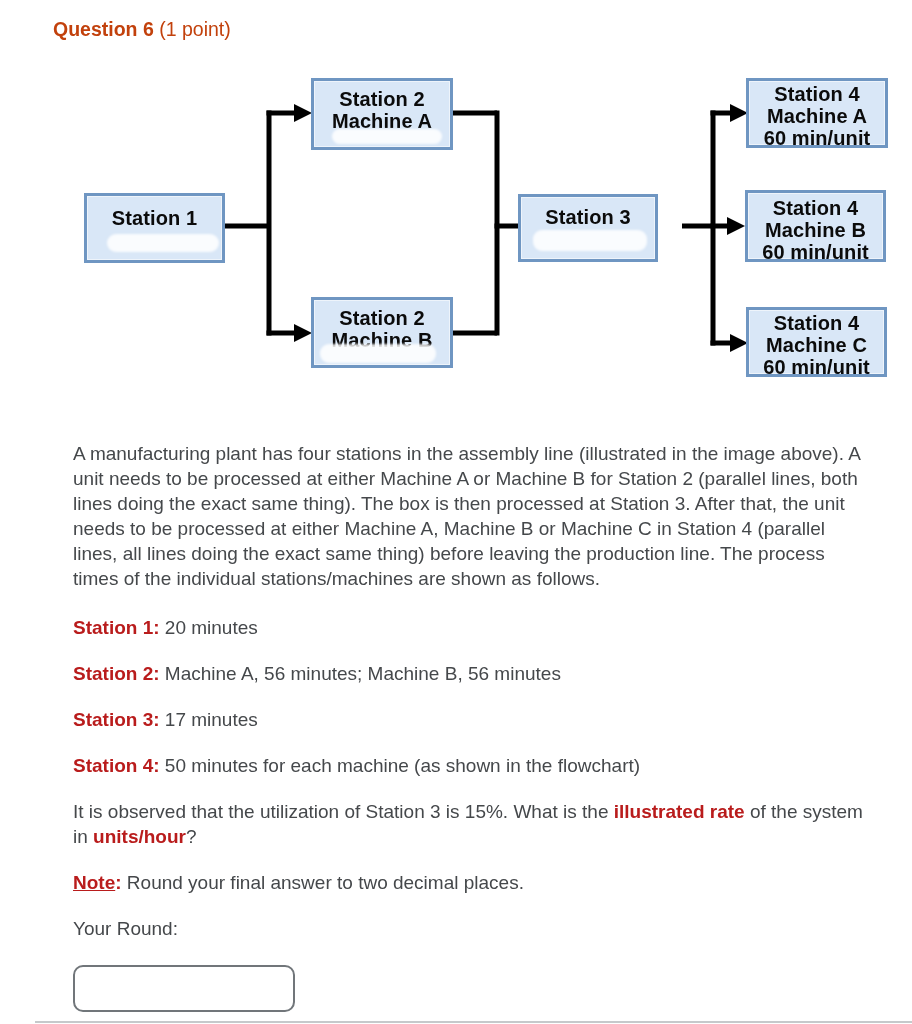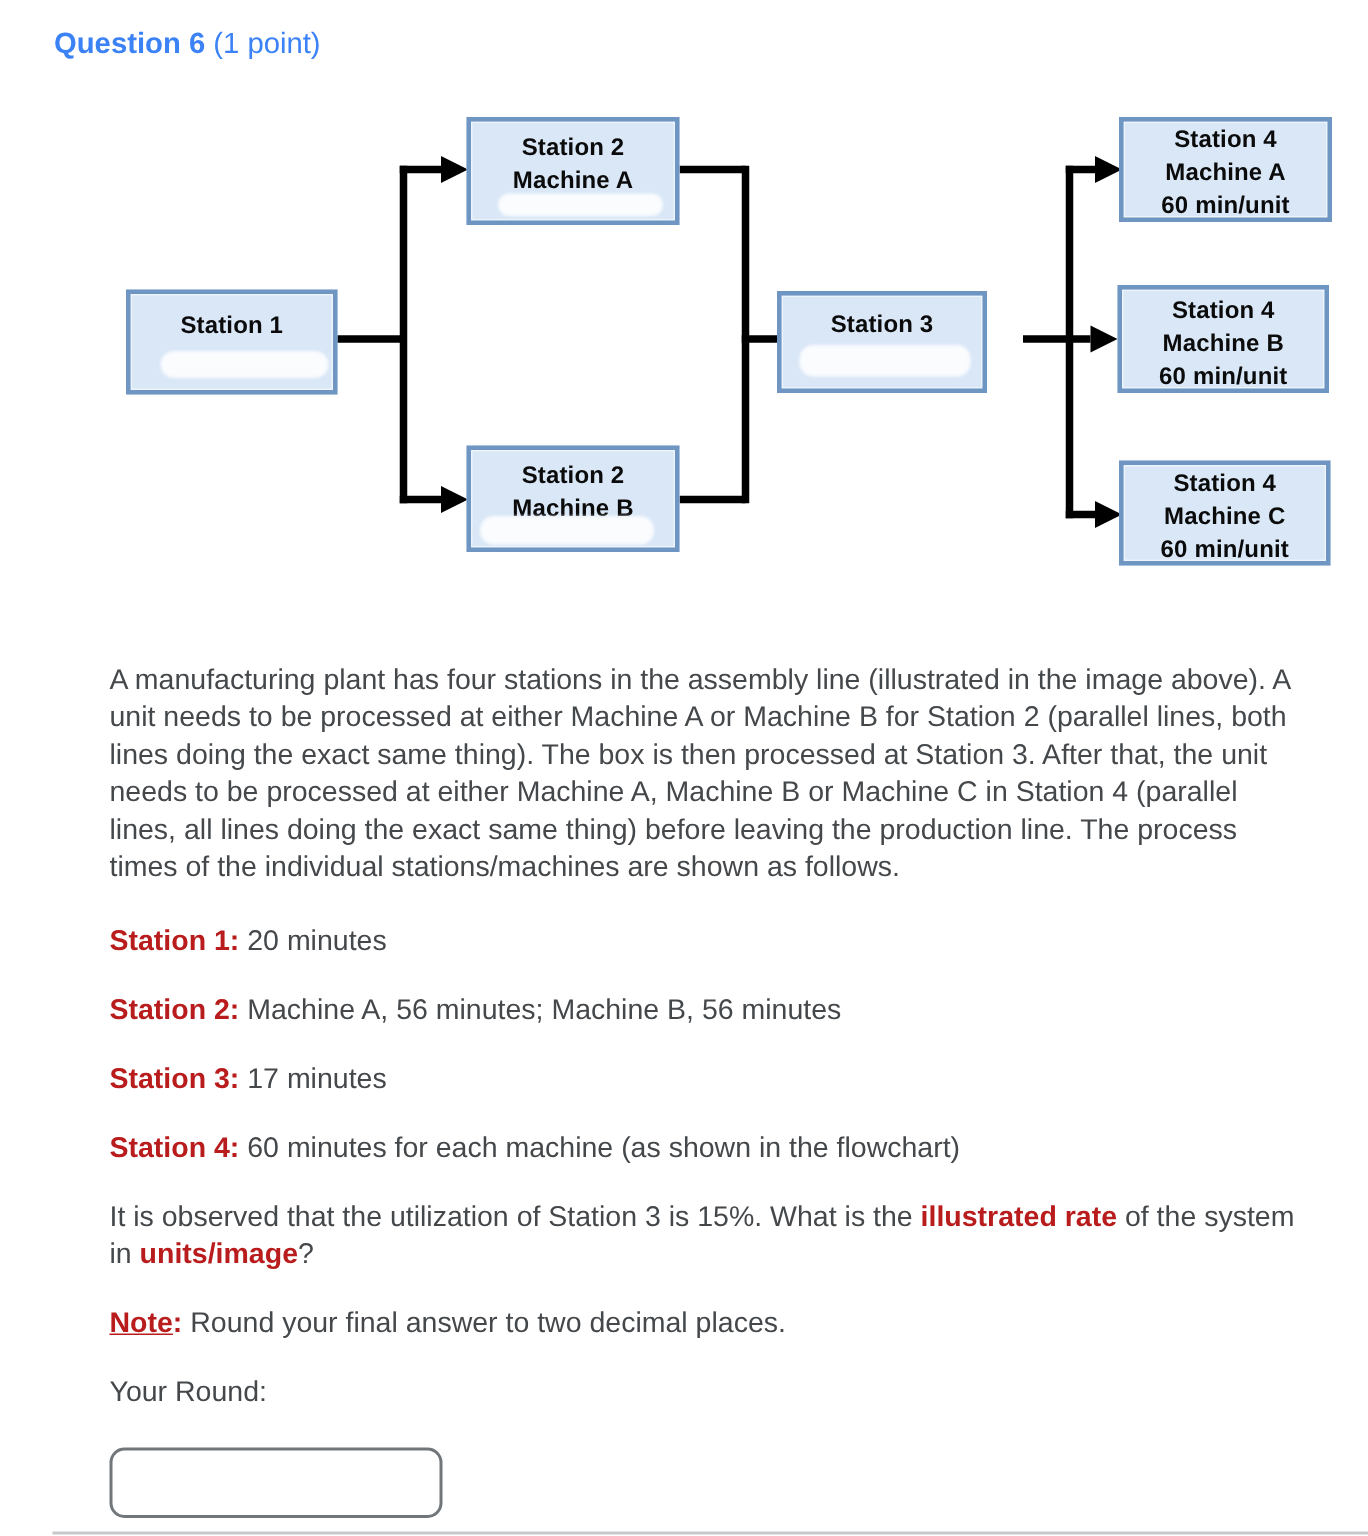--- a/index.html
+++ b/index.html
@@ -10,24 +10,24 @@
     height: 1024px;
     background: #ffffff;
     overflow: hidden;
     font-family: "Liberation Sans", sans-serif;
     color: #44474a;
   }
 
   
   .q-header {
     position: absolute;
-    left: 36px;
+    left: 53px;
     top: 18px;
     font-size: 19.5px;
-    color: #3b82f6;
+    color: #c2410c;
     white-space: nowrap;
   }
   .q-header b { font-weight: 700; }
 
   
   .flowchart {
     position: absolute;
     left: 0; top: 0;
     width: 912px; height: 400px;
   }
@@ -35,21 +35,21 @@
   .fc-box {
     position: absolute;
     background: #d9e7f7;
     border: 3px solid #6f96c2;
     box-shadow: inset 0 0 0 1px rgba(255,255,255,0.55);
     display: flex;
     flex-direction: column;
     align-items: center;
     text-align: center;
     font-weight: 700;
-    font-size: 16px;
+    font-size: 20px;
     line-height: 22px;
     color: #0b0b0b;
     letter-spacing: 0.1px;
   }
   .fc-box .smudge {
     position: absolute;
     background: rgba(255,255,255,0.85);
     border-radius: 9px;
     filter: blur(1.2px);
   }
@@ -190,25 +190,25 @@
     <p class="station-line">
       <b>Station 1:</b><span> 20 minutes</span>
     </p>
     <p class="station-line">
       <b>Station 2:</b><span> Machine A, 56 minutes; Machine B, 56 minutes</span>
     </p>
     <p class="station-line">
       <b>Station 3:</b><span> 17 minutes</span>
     </p>
     <p class="station-line">
-      <b>Station 4:</b><span> 60 minutes for each machine (as shown in the flowchart)</span>
+      <b>Station 4:</b><span> 50 minutes for each machine (as shown in the flowchart)</span>
     </p>
 
     <p class="question-line">
-      <span>It is observed that the utilization of Station 3 is 15%. What is the </span><b>illustrated rate</b><span> of the system in </span><b>units/image</b><span>?</span>
+      <span>It is observed that the utilization of Station 3 is 15%. What is the </span><b>illustrated rate</b><span> of the system in </span><b>units/hour</b><span>?</span>
     </p>
 
     <p class="note-line">
       <b><u>Note</u><span>:</span></b><span> Round your final answer to two decimal places.</span>
     </p>
 
     <p class="answer-label">Your Round:</p>
 
     <input type="text" class="answer-input" value="" style="">
   </div>

